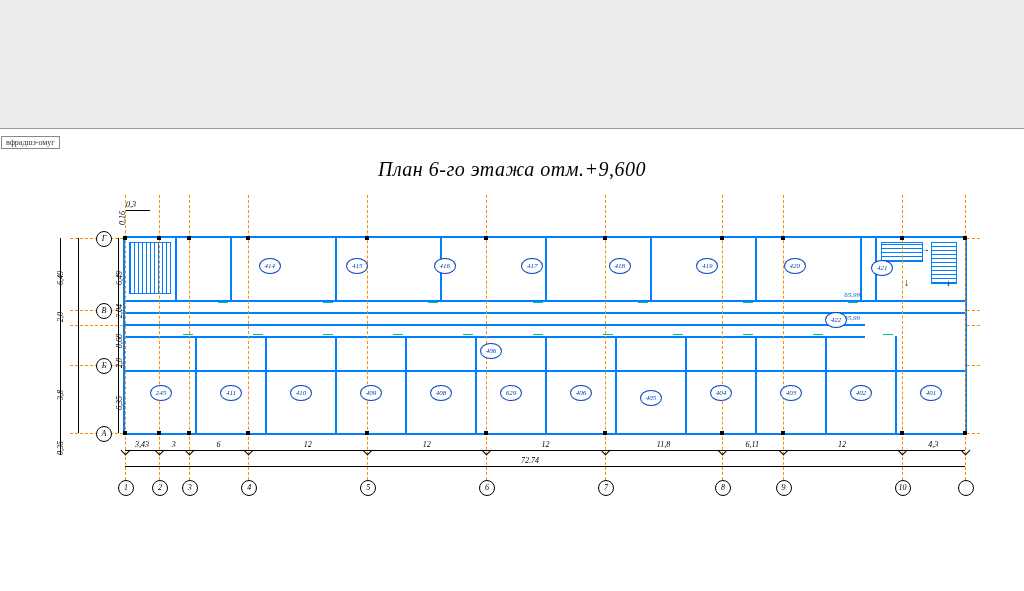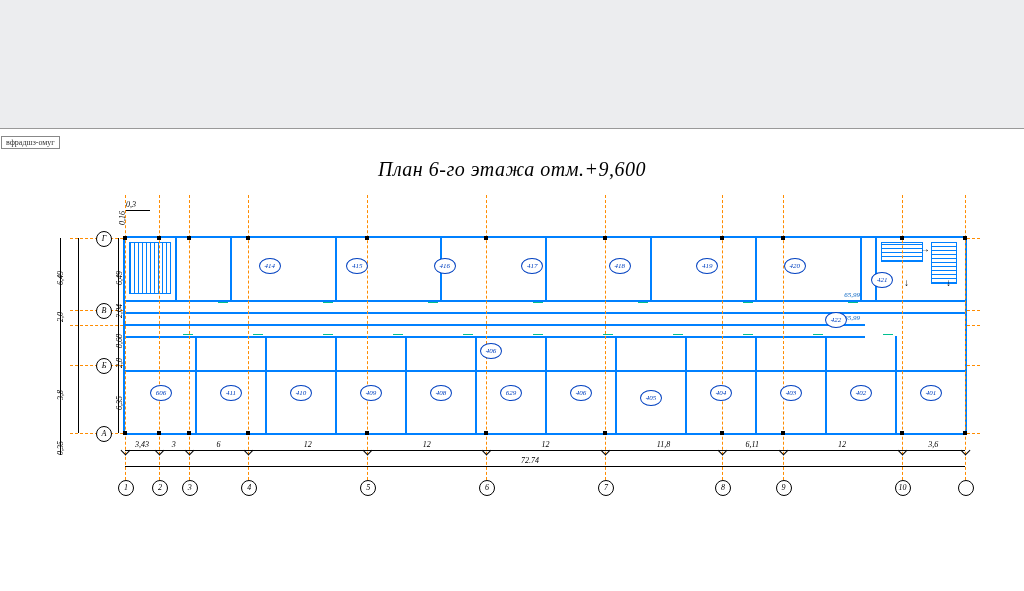--- a/index.html
+++ b/index.html
@@ -251,21 +251,21 @@
     <div class="tick" style="left: 962px; top: 447px;"></div>
     <div class="dim-text" style="left: 127px; top: 440px; width: 30px;">3,43</div>
     <div class="dim-text" style="left: 158.869px; top: 440px; width: 30px;">3</div>
     <div class="dim-text" style="left: 203.477px; top: 440px; width: 30px;">6</div>
     <div class="dim-text" style="left: 292.691px; top: 440px; width: 30px;">12</div>
     <div class="dim-text" style="left: 411.643px; top: 440px; width: 30px;">12</div>
     <div class="dim-text" style="left: 530.595px; top: 440px; width: 30px;">12</div>
     <div class="dim-text" style="left: 648.556px; top: 440px; width: 30px;">11,8</div>
     <div class="dim-text" style="left: 737.324px; top: 440px; width: 30px;">6,11</div>
     <div class="dim-text" style="left: 827.083px; top: 440px; width: 30px;">12</div>
-    <div class="dim-text" style="left: 918.279px; top: 440px; width: 30px;">3,6</div>
+    <div class="dim-text" style="left: 918.279px; top: 440px; width: 30px;">4,3</div>
     <div class="wall-v" style="left: 230px; top: 238px; height: 62px;"></div>
     <div class="wall-v" style="left: 335px; top: 238px; height: 62px;"></div>
     <div class="wall-v" style="left: 440px; top: 238px; height: 62px;"></div>
     <div class="wall-v" style="left: 545px; top: 238px; height: 62px;"></div>
     <div class="wall-v" style="left: 650px; top: 238px; height: 62px;"></div>
     <div class="wall-v" style="left: 755px; top: 238px; height: 62px;"></div>
     <div class="wall-v" style="left: 860px; top: 238px; height: 62px;"></div>
     <div class="wall-v" style="left: 175px; top: 238px; height: 62px;"></div>
     <div class="wall-v" style="left: 875px; top: 238px; height: 62px;"></div>
     <div class="wall-v" style="left: 195px; top: 336px; height: 97px;"></div>
@@ -297,22 +297,22 @@
     <div class="door" style="left: 638px; top: 302px;"></div>
     <div class="door" style="left: 743px; top: 302px;"></div>
     <div class="door" style="left: 848px; top: 302px;"></div>
     <div class="room-bubble" style="left: 258.75px; top: 258px;">414</div>
     <div class="room-bubble" style="left: 346.25px; top: 258px;">415</div>
     <div class="room-bubble" style="left: 433.75px; top: 258px;">416</div>
     <div class="room-bubble" style="left: 521.25px; top: 258px;">417</div>
     <div class="room-bubble" style="left: 608.75px; top: 258px;">418</div>
     <div class="room-bubble" style="left: 696.25px; top: 258px;">419</div>
     <div class="room-bubble" style="left: 783.75px; top: 258px;">420</div>
-    <div class="room-bubble" style="left: 871.25px; top: 272px;">421</div>
-    <div class="room-bubble" style="left: 150px; top: 385px;">606</div>
+    <div class="room-bubble" style="left: 871.25px; top: 260px;">421</div>
+    <div class="room-bubble" style="left: 150px; top: 385px;">245</div>
     <div class="room-bubble" style="left: 220px; top: 385px;">411</div>
     <div class="room-bubble" style="left: 290px; top: 385px;">410</div>
     <div class="room-bubble" style="left: 360px; top: 385px;">409</div>
     <div class="room-bubble" style="left: 430px; top: 385px;">408</div>
     <div class="room-bubble" style="left: 500px; top: 385px;">629</div>
     <div class="room-bubble" style="left: 570px; top: 385px;">406</div>
     <div class="room-bubble" style="left: 640px; top: 390px;">405</div>
     <div class="room-bubble" style="left: 710px; top: 385px;">404</div>
     <div class="room-bubble" style="left: 780px; top: 385px;">403</div>
     <div class="room-bubble" style="left: 850px; top: 385px; font-family: Liberation Serif, serif;">402</div>

